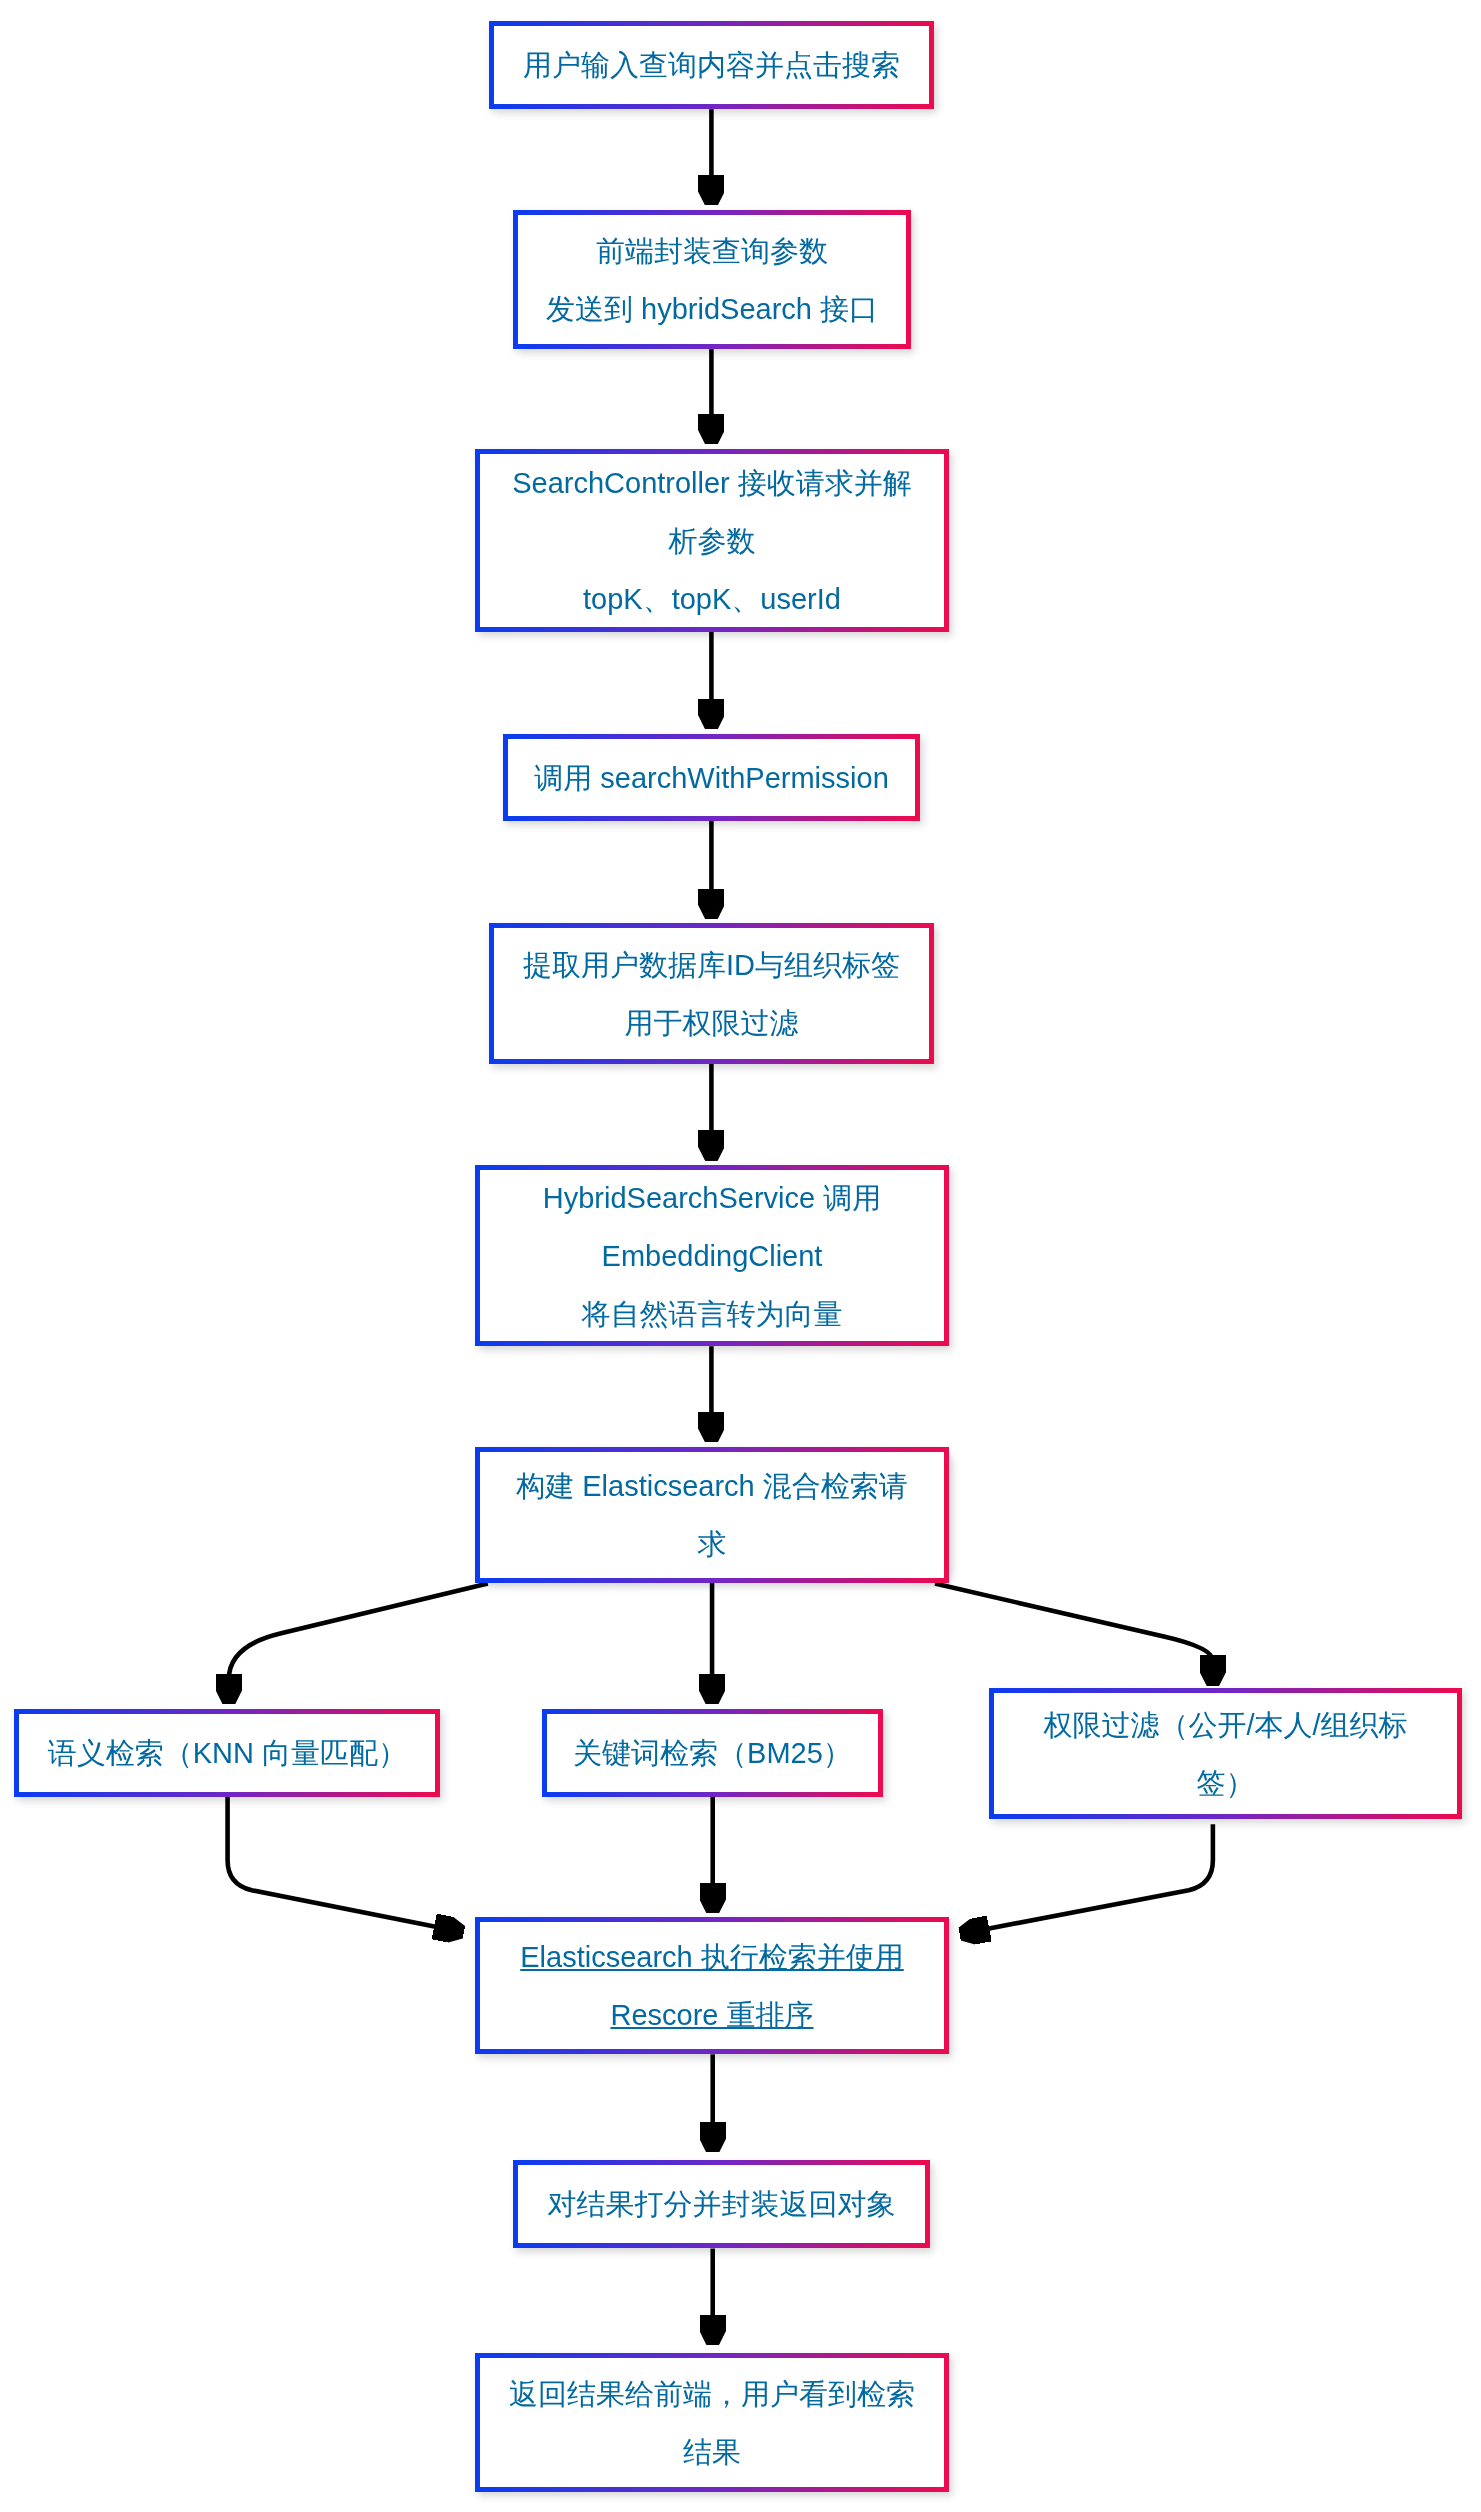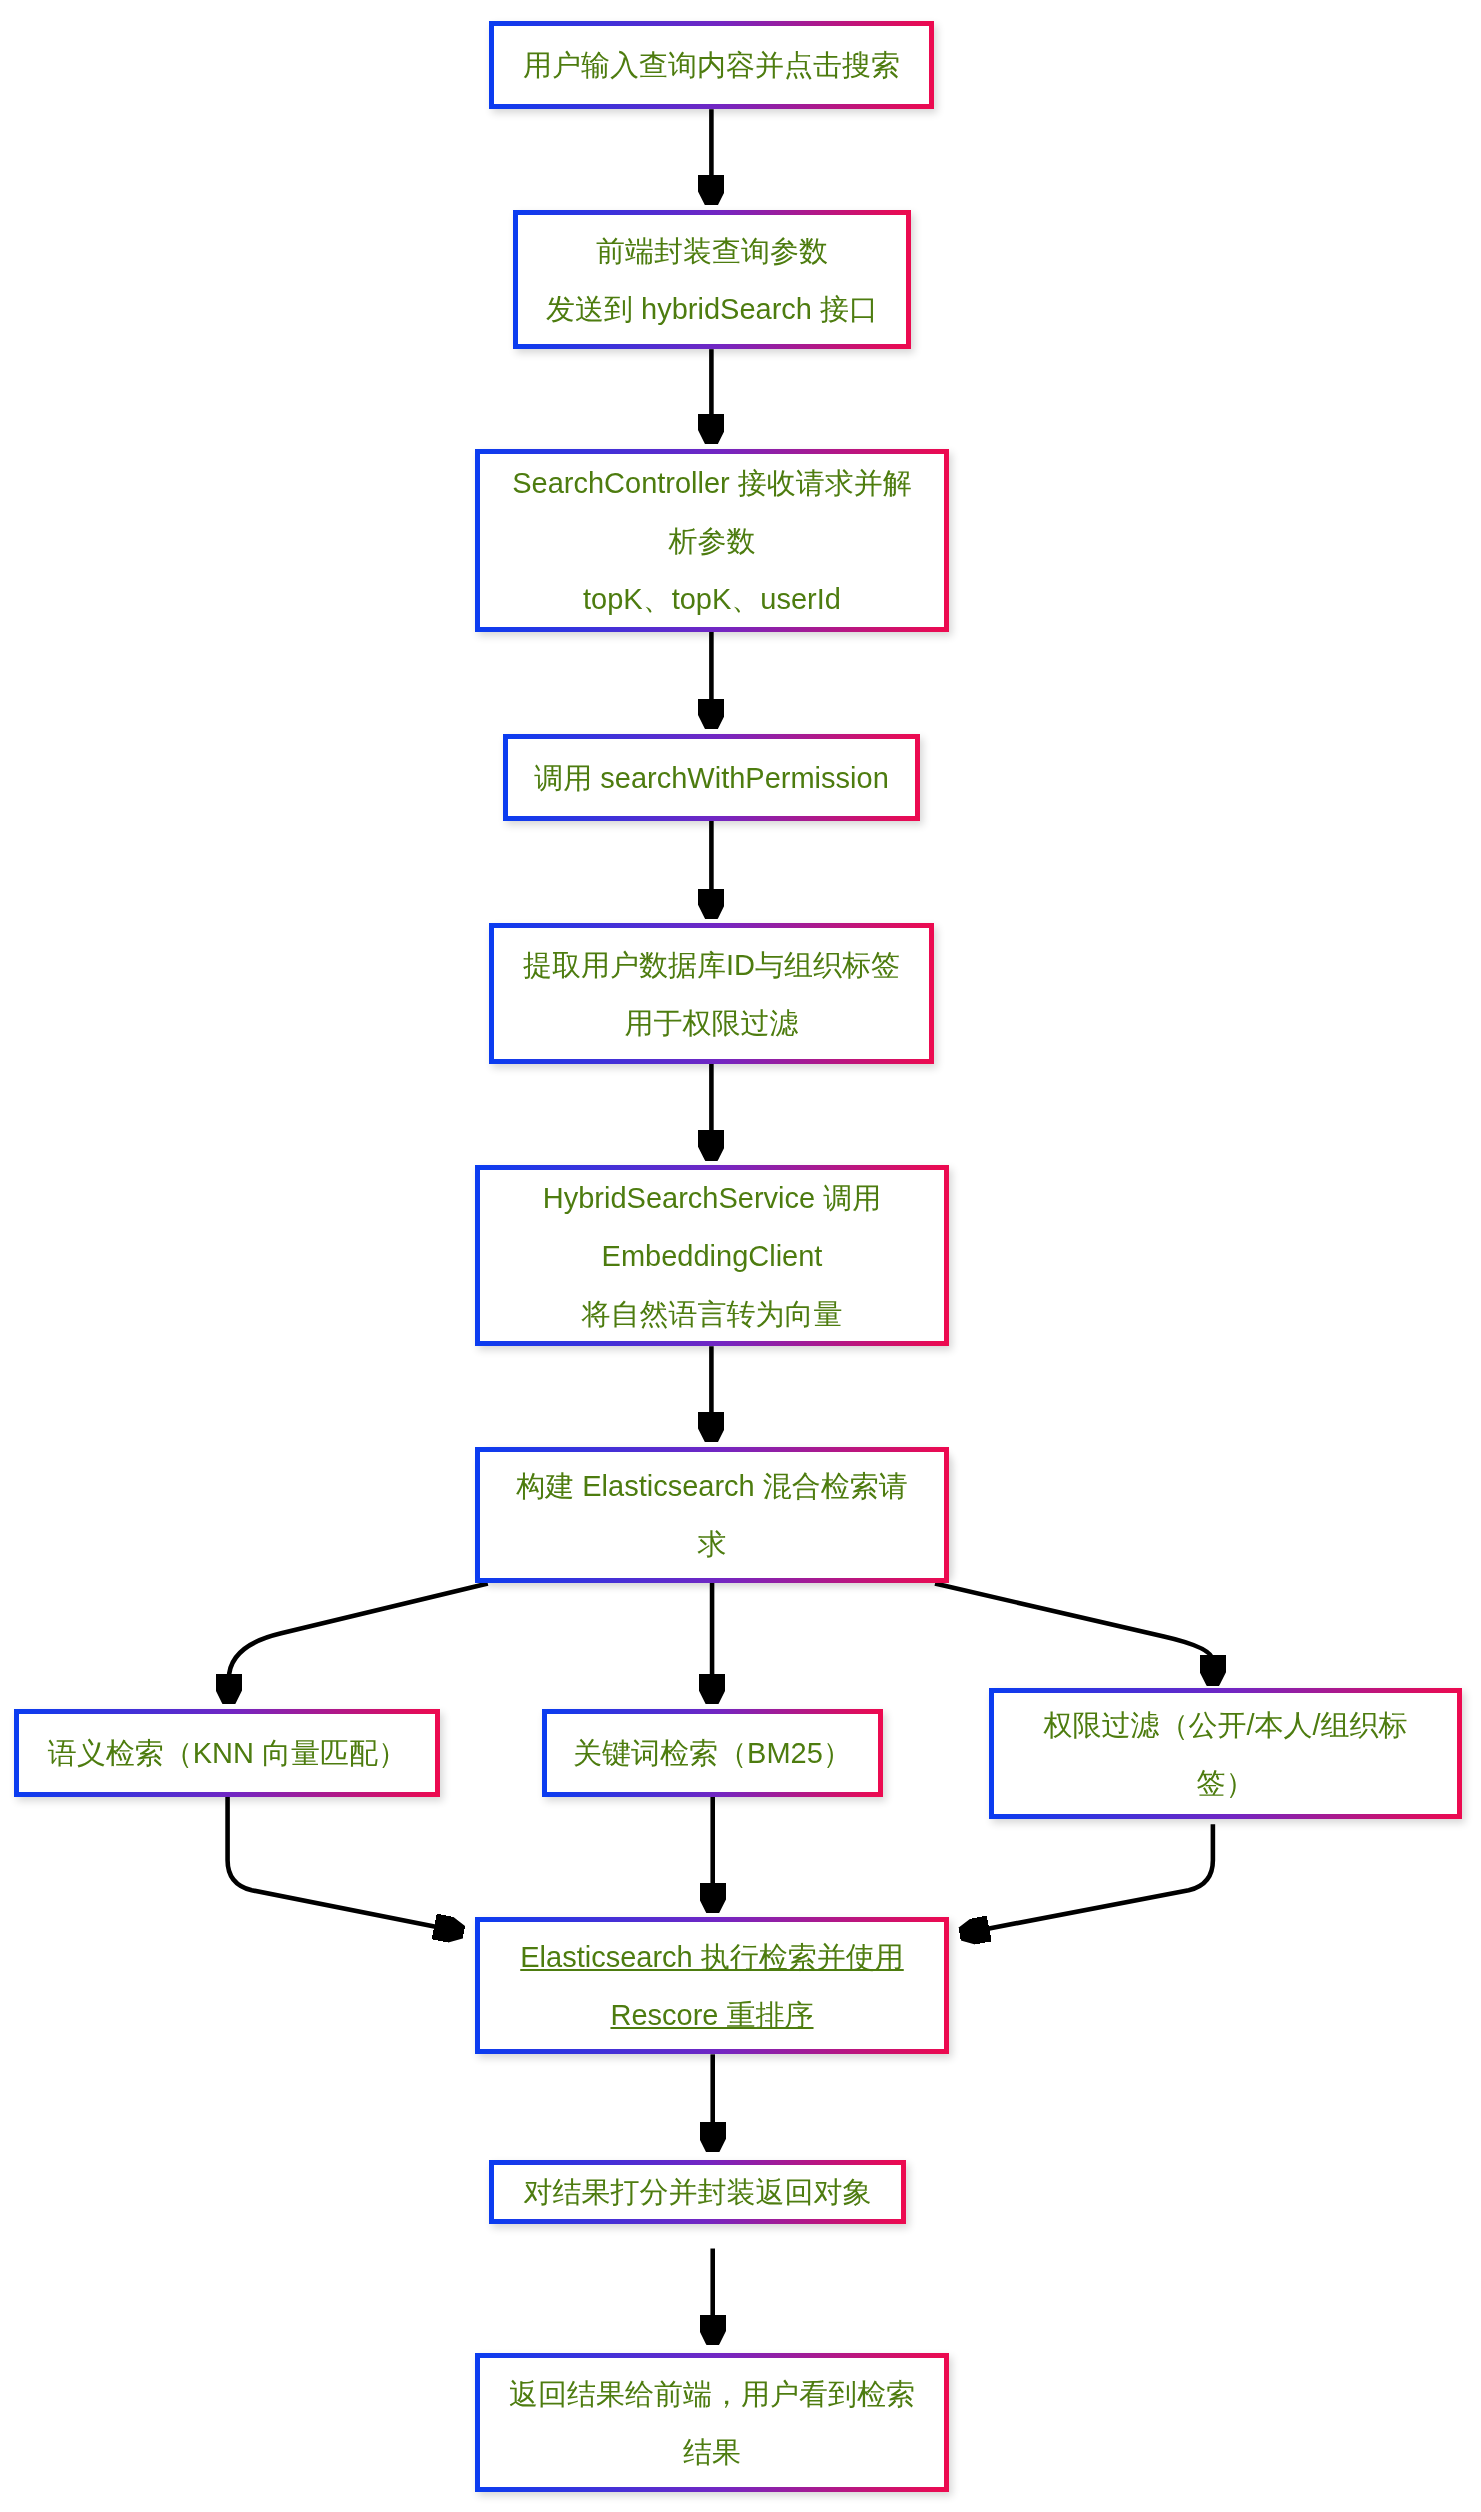--- a/index.html
+++ b/index.html
@@ -13,37 +13,37 @@
   .edges path{fill:none;stroke:#000000;stroke-width:7;stroke-linejoin:round;}
   .node{
     position:absolute;
     box-sizing:border-box;
     display:flex;align-items:center;justify-content:center;
     text-align:center;
     background:#ffffff;
     border:5.2px solid;
     border-image:linear-gradient(90deg,#0b3cf0 0%,#7326c2 52%,#ec0a50 100%) 1;
     box-shadow:3.3px 3.9px 7.8px rgba(0,0,0,0.16);
-    color:#4d7c0f;
+    color:#0369a1;
     font-size:29px;line-height:58px;
   }
   .node span{white-space:pre-line;}
   
   #nA{left:489px; top:21px;   width:445px; height:88px;}
   #nB{left:513px; top:210px;  width:398px; height:139px;}
   #nC{left:475px; top:449px;  width:474px; height:183px;}
   #nD{left:503px; top:734px; width:417px; height:87px;}
   #nE{left:489px; top:923px; width:445px; height:141px;}
   #nF{left:475px; top:1165px; width:474px; height:181px;}
   #nG{left:475px; top:1447px; width:474px; height:136px;border-radius:15px;}
   #nH{left:14.4px;  top:1709px; width:426px; height:88px;}
   #nI{left:542px; top:1709px; width:341px; height:88px;}
   #nJ{left:989px;top:1688px; width:473px; height:131px;}
   #nK{left:475px; top:1917px; width:474px; height:137px;text-decoration:underline;}
-  #nL{left:489px; top:2160px; width:417px; height:64px;}
+  #nL{left:513px; top:2160px; width:417px; height:88px;}
   #nM{left:475px; top:2353px; width:474px; height:139px;}
 </style>
 </head>
 <body>
 
 <div class="canvas">
 
   <svg class="edges" viewBox="0 0 2265 3842" xmlns="http://www.w3.org/2000/svg">
     <defs>
       <marker id="arrow" viewBox="0 0 12 12" refX="1.5" refY="6" markerWidth="46" markerHeight="40" markerUnits="userSpaceOnUse" orient="auto">

